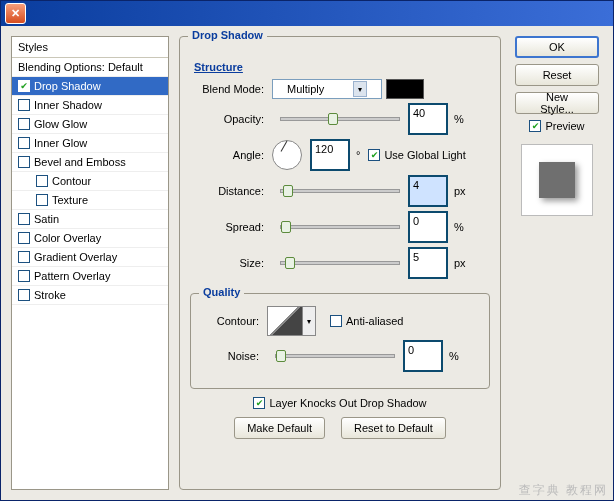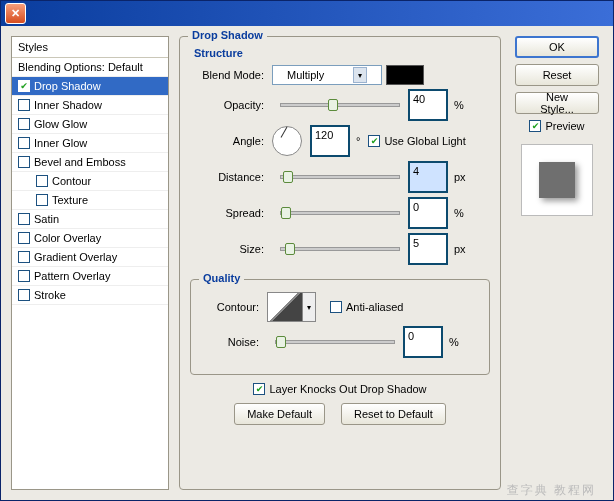--- a/index.html
+++ b/index.html
@@ -12,21 +12,21 @@
 .sidebar { width: 158px; border: 1px solid #9a9688; background: #fff; }
 .sidebar-header { padding: 4px 6px; border-bottom: 1px solid #cac7b8; background: #fff; }
 .sidebar-item { padding: 3px 6px; display: flex; align-items: center; gap: 4px; cursor: pointer; border-bottom: 1px solid #eee; }
 .sidebar-item.selected { background: #316ac5; color: #fff; }
 .sidebar-item.sub { padding-left: 24px; }
 .cb { width: 12px; height: 12px; border: 1px solid #1c5180; background: #fff; display: inline-flex; align-items: center; justify-content: center; font-size: 9px; color: #21a121; }
 .sidebar-item.selected .cb { border-color: #fff; }
 .main { flex: 1; position: relative; }
 .fieldset { border: 1px solid #9a9688; border-radius: 4px; padding: 8px 10px 12px; margin-bottom: 8px; position: relative; }
 .fieldset > .legend { position: absolute; top: -8px; left: 8px; background: #eceae4; padding: 0 4px; color: #0a3d9e; font-weight: bold; }
-.sub-legend { color: #0a3d9e; font-weight: bold; margin: 2px 0 6px 4px; }
+.sub-legend { color: #0a3d9e; font-weight: bold; margin: 16px 0 6px 4px; text-decoration: underline; }
 .row { display: flex; align-items: center; margin: 4px 0; }
 .row .lbl { width: 82px; text-align: right; padding-right: 8px; }
 .selectbox { flex: 0 0 110px; height: 20px; border: 1px solid #7b9ebd; background: #fff; display: flex; align-items: center; padding: 0 14px; justify-content: space-between; }
 .selectbox .arrow { width: 14px; height: 16px; background: #dce4ee; border: 1px solid #9bb2ce; display: flex; align-items: center; justify-content: center; font-size: 8px; }
 .color-swatch { width: 38px; height: 20px; background: #000; border: 1px solid #555; margin-left: 4px; }
 .slider { flex: 0 0 120px; height: 4px; background: #ccc; border: 1px solid #999; position: relative; margin: 0 8px; }
 .slider .thumb { position: absolute; top: -5px; width: 10px; height: 12px; background: #e9f2e4; border: 1px solid #5c8b3c; border-radius: 2px; }
 .numbox { width: 40px; height: 32px; border: 2px solid #0c4a6e; background: #fff; text-align: left; padding: 2px 3px; }
 .unit { margin-left: 6px; }
 .angle-dial { width: 30px; height: 30px; border: 1px solid #888; border-radius: 50%; background: #fff; position: relative; margin-right: 8px; }
@@ -35,21 +35,21 @@
 .contour-swatch { width: 36px; height: 30px; border: 1px solid #888; background: linear-gradient(135deg, #fff 0%, #fff 48%, #888 48%, #888 52%, #444 52%, #444 100%); display: inline-block; }
 .contour-wrap { display: flex; align-items: center; }
 .contour-arrow { width: 13px; height: 30px; border: 1px solid #888; border-left: none; background: #eee; display: flex; align-items: center; justify-content: center; font-size: 8px; }
 .btns-row { display: flex; gap: 16px; justify-content: center; margin-top: 8px; }
 .btn { height: 22px; padding: 0 12px; background: linear-gradient(#fff, #e8e6da); border: 1px solid #9a9688; border-radius: 3px; cursor: pointer; display: inline-flex; align-items: center; justify-content: center; text-align: center; }
 .rightcol { width: 92px; display: flex; flex-direction: column; gap: 6px; align-items: center; }
 .rightcol .btn { width: 84px; }
 .btn.default { border: 2px solid #3d75cf; }
 .preview-box { width: 72px; height: 72px; background: #fff; border: 1px solid #bbb; margin-top: 6px; display: flex; align-items: center; justify-content: center; }
 .preview-sq { width: 36px; height: 36px; background: #6f6f6f; box-shadow: 3px 3px 6px rgba(0,0,0,.4); }
-.watermark { position: absolute; right: 18px; bottom: 2px; color: #bbb; font-size: 12px; letter-spacing: 2px; }
+.watermark { position: absolute; right: 6px; bottom: 2px; color: #bbb; font-size: 12px; letter-spacing: 2px; }
 </style>
 </head>
 <body>
 
 <div class="window">
   <div class="titlebar">
     <div class="close-btn">
       <span>✕</span>
     </div>
   </div>

